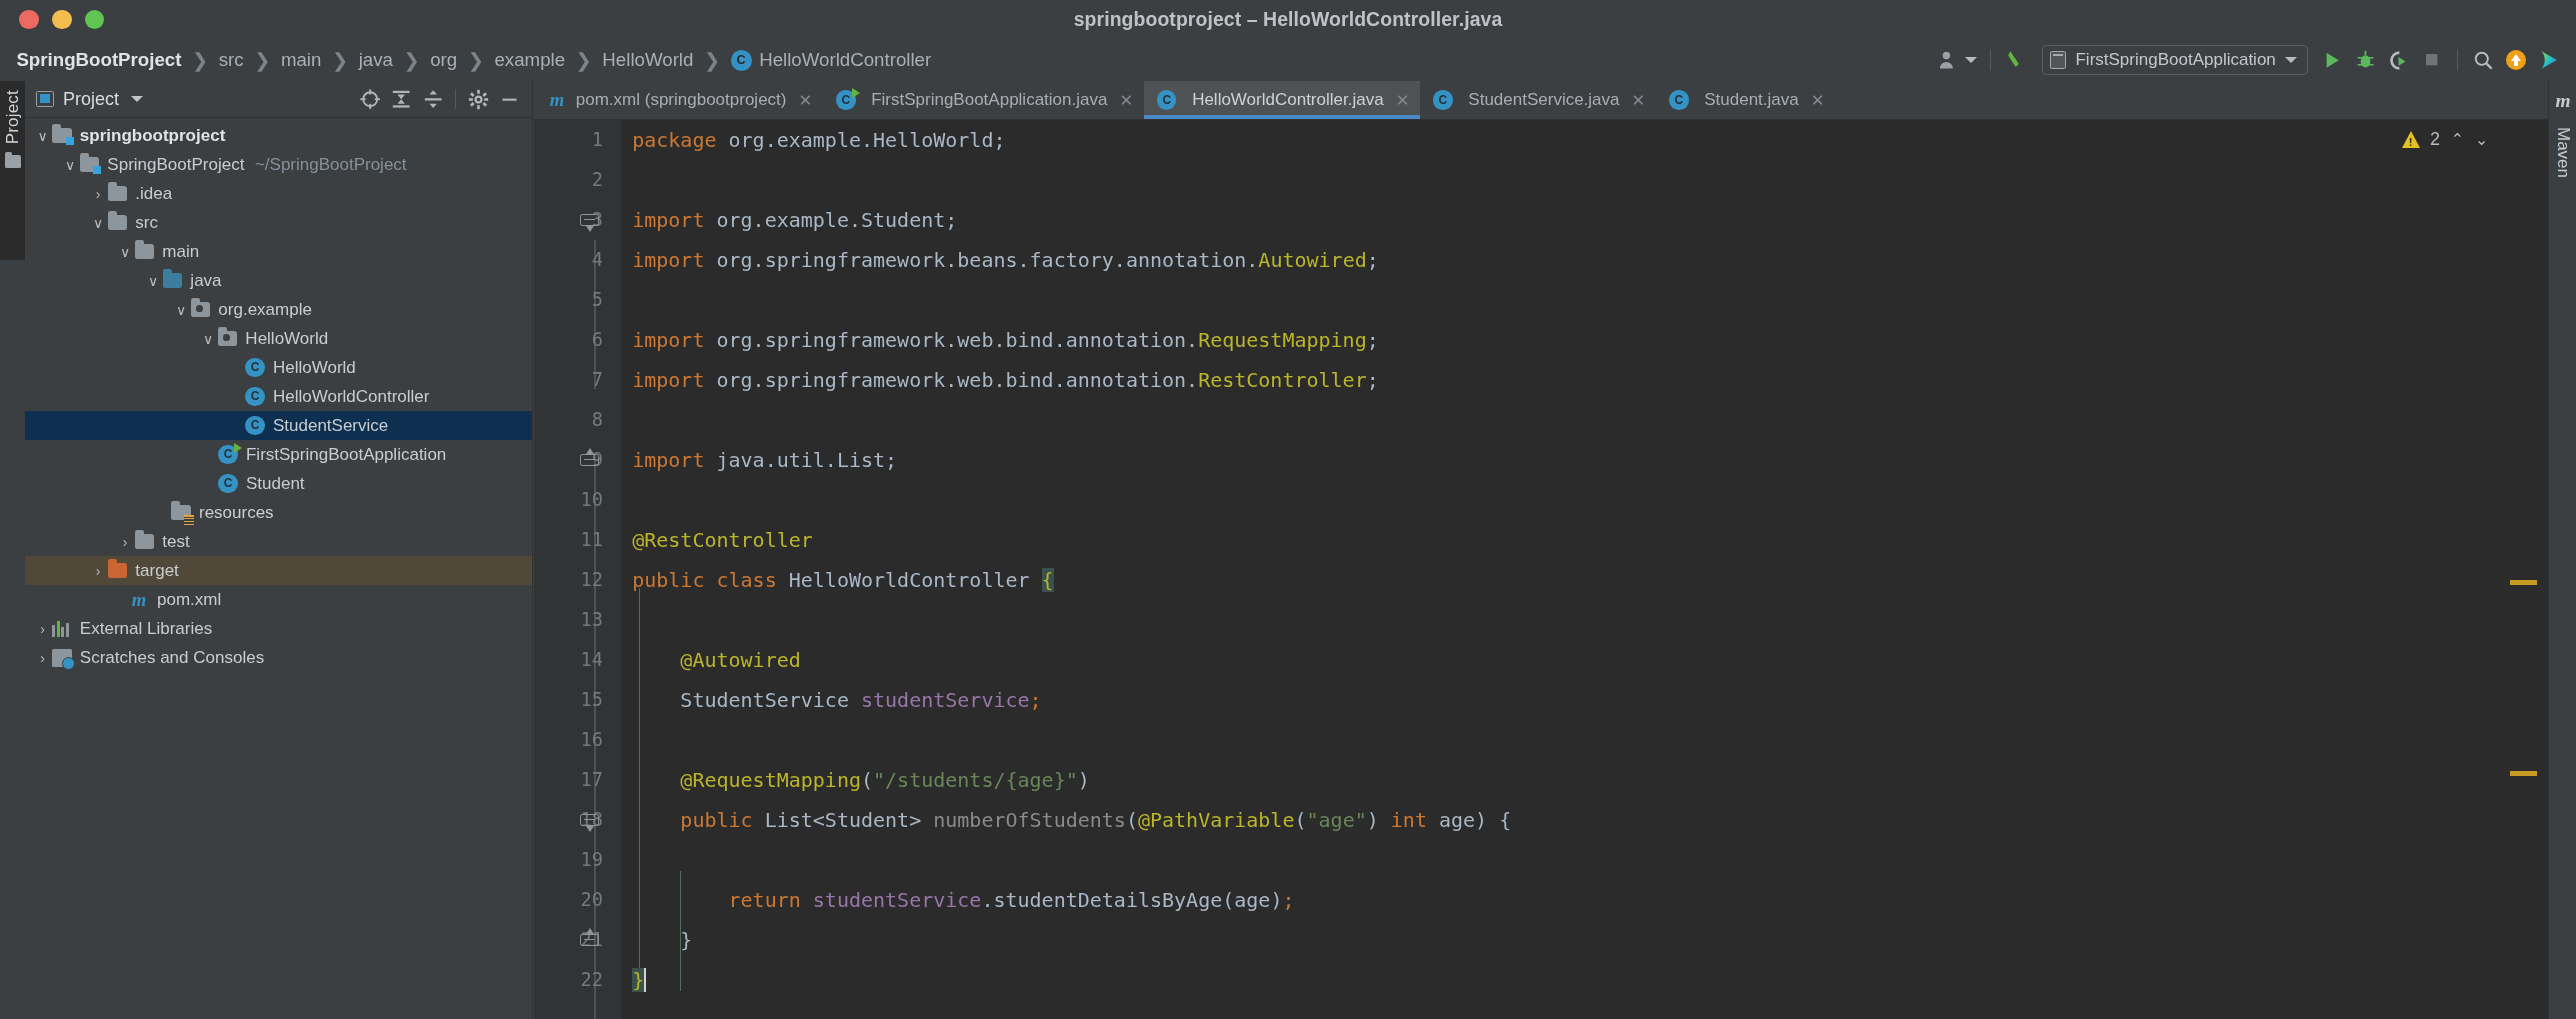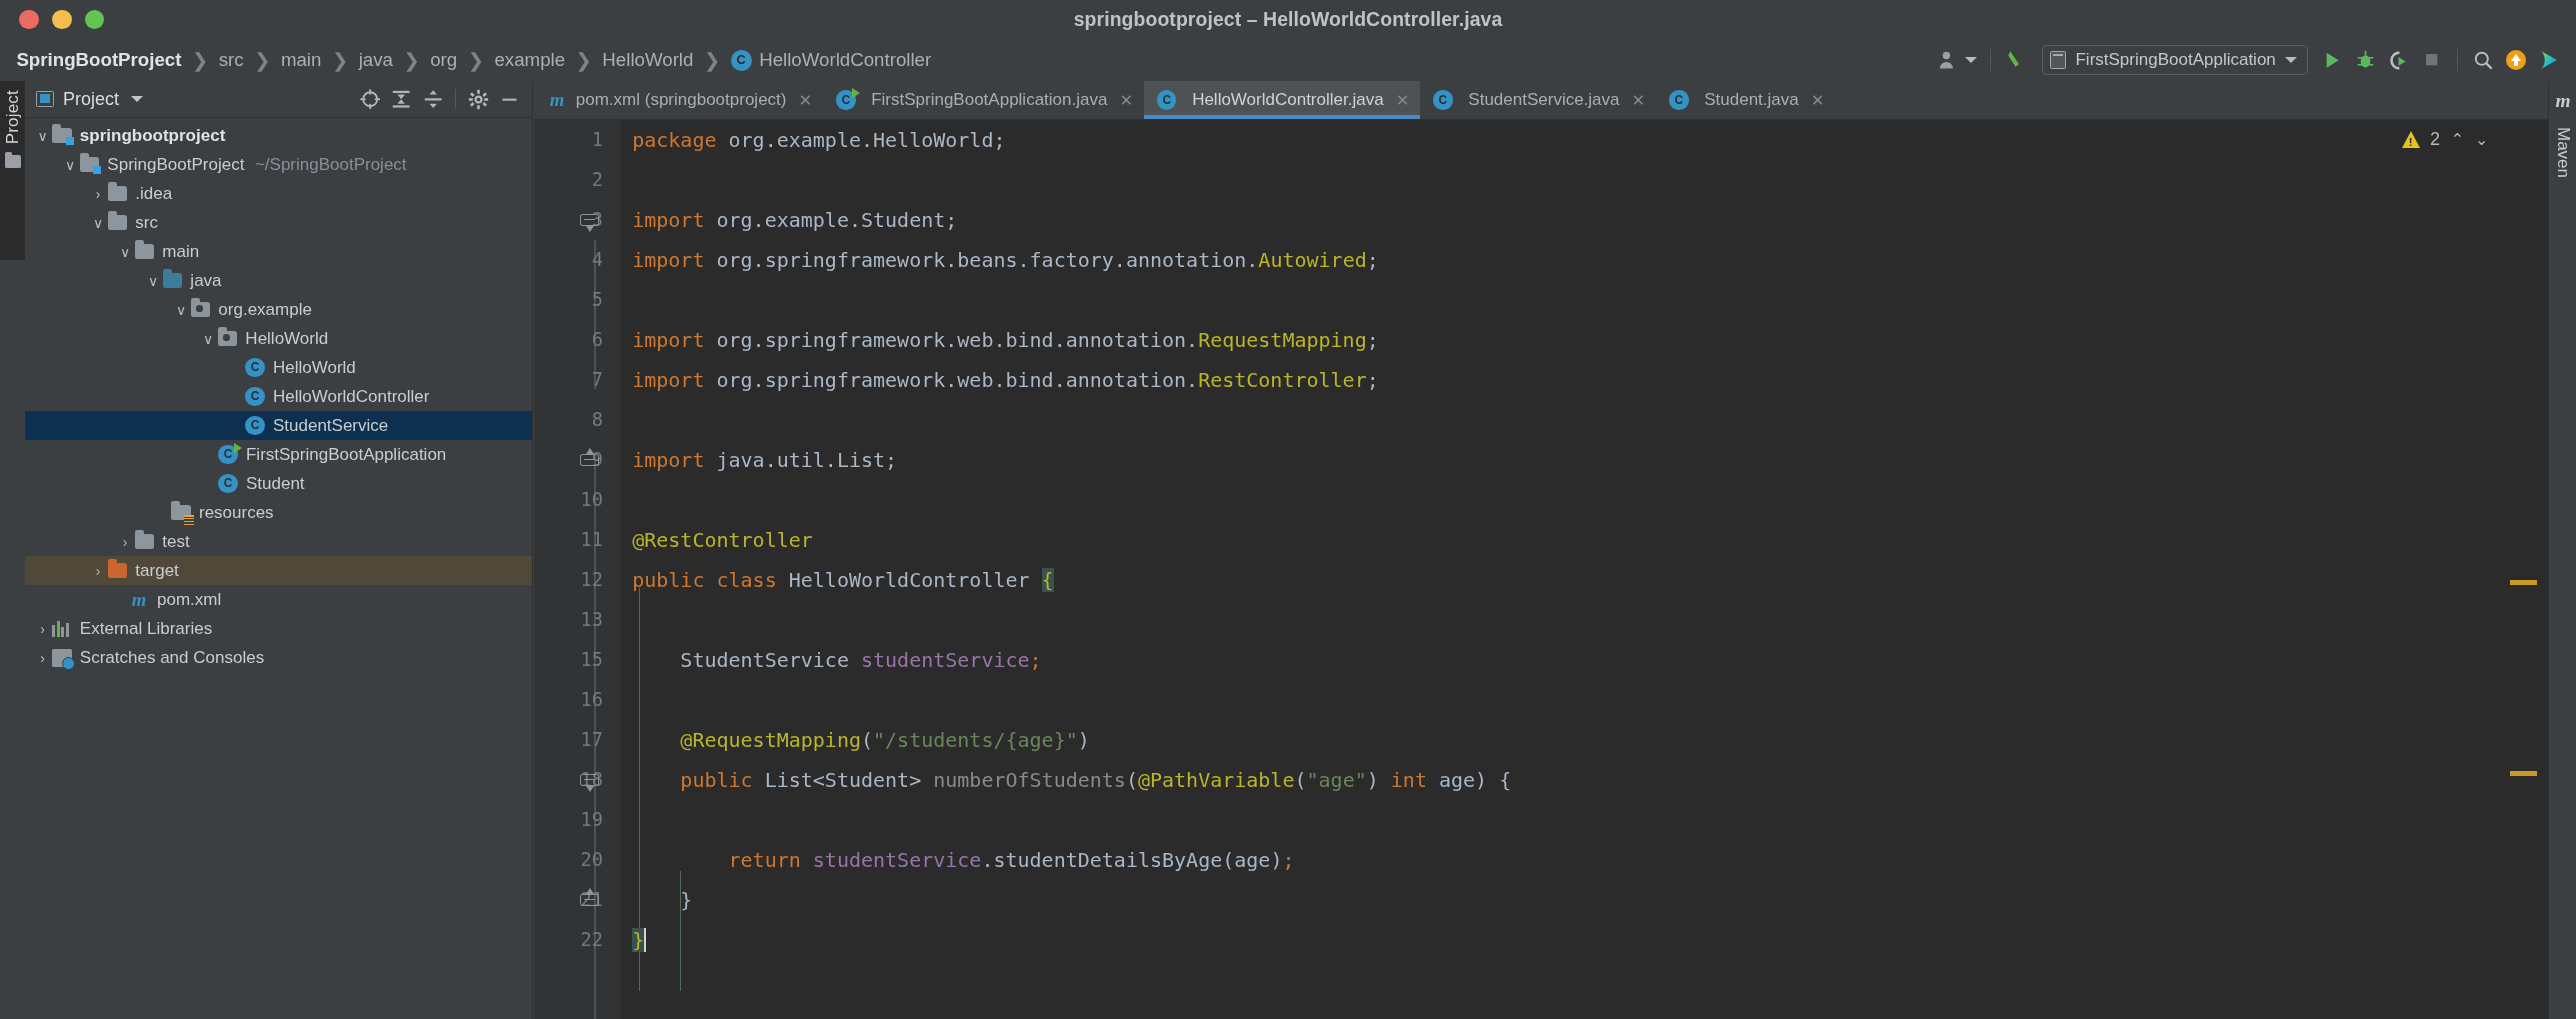--- a/index.html
+++ b/index.html
@@ -655,20 +655,21 @@
       <div class="cline"><span class="lnum">4</span><span class="codetxt"><span class="kw">import </span><span class="dim">org.springframework.beans.factory.annotation.</span><span class="anno">Autowired</span><span class="dim">;</span></span></div>
       <div class="cline"><span class="lnum">5</span></div>
       <div class="cline"><span class="lnum">6</span><span class="codetxt"><span class="kw">import </span><span class="dim">org.springframework.web.bind.annotation.</span><span class="anno">RequestMapping</span><span class="dim">;</span></span></div>
       <div class="cline"><span class="lnum">7</span><span class="codetxt"><span class="kw">import </span><span class="dim">org.springframework.web.bind.annotation.</span><span class="anno">RestController</span><span class="dim">;</span></span></div>
       <div class="cline"><span class="lnum">8</span><span class="codetxt"></span></div>
       <div class="cline"><span class="lnum">9</span><span class="fold pointup"></span><span class="codetxt"><span class="kw">import </span><span class="dim">java.util.List;</span></span></div>
       <div class="cline"><span class="lnum">10</span><span class="codetxt"></span></div>
       <div class="cline"><span class="lnum">11</span><span class="codetxt"><span class="anno">@RestController</span></span></div>
       <div class="cline"><span class="lnum">12</span><span class="codetxt"><span class="kw">public class </span><span class="dim">HelloWorldController </span><span class="anno brace-hl">{</span></span></div>
       <div class="cline"><span class="lnum">13</span><span class="codetxt"></span></div>
+      <div class="cline"><span class="lnum">14</span><span class="codetxt"><span class="anno">    @Autowired</span></span></div>
       <div class="cline"><span class="lnum">15</span><span class="codetxt"><span class="dim">    StudentService </span><span class="fld">studentService</span><span class="kw">;</span></span></div>
       <div class="cline"><span class="lnum">16</span><span class="codetxt"></span></div>
       <div class="cline"><span class="lnum">17</span><span class="codetxt"><span class="anno">    @RequestMapping</span><span class="dim">(</span><span class="str">"/students/{age}"</span><span class="dim">)</span></span></div>
       <div class="cline"><span class="lnum">18</span><span class="fold pointdown"></span><span class="codetxt"><span class="kw">    public </span><span class="dim">List&lt;Student&gt; </span><span class="mcall">numberOfStudents</span><span class="dim">(</span><span class="anno">@PathVariable</span><span class="dim">(</span><span class="str">"age"</span><span class="dim">) </span><span class="kw">int</span><span class="dim"> age) {</span></span></div>
       <div class="cline"><span class="lnum">19</span><span class="codetxt"></span></div>
       <div class="cline"><span class="lnum">20</span><span class="codetxt"><span class="kw">        return </span><span class="fld">studentService</span><span class="dim">.studentDetailsByAge(age)</span><span class="kw">;</span></span></div>
       <div class="cline"><span class="lnum">21</span><span class="fold pointup"></span><span class="codetxt"><span class="dim">    }</span></span></div>
       <div class="cline"><span class="lnum">22</span><span class="codetxt"><span class="anno brace-hl">}</span><span class="caret"></span></span></div>
     </div>
 </div>

